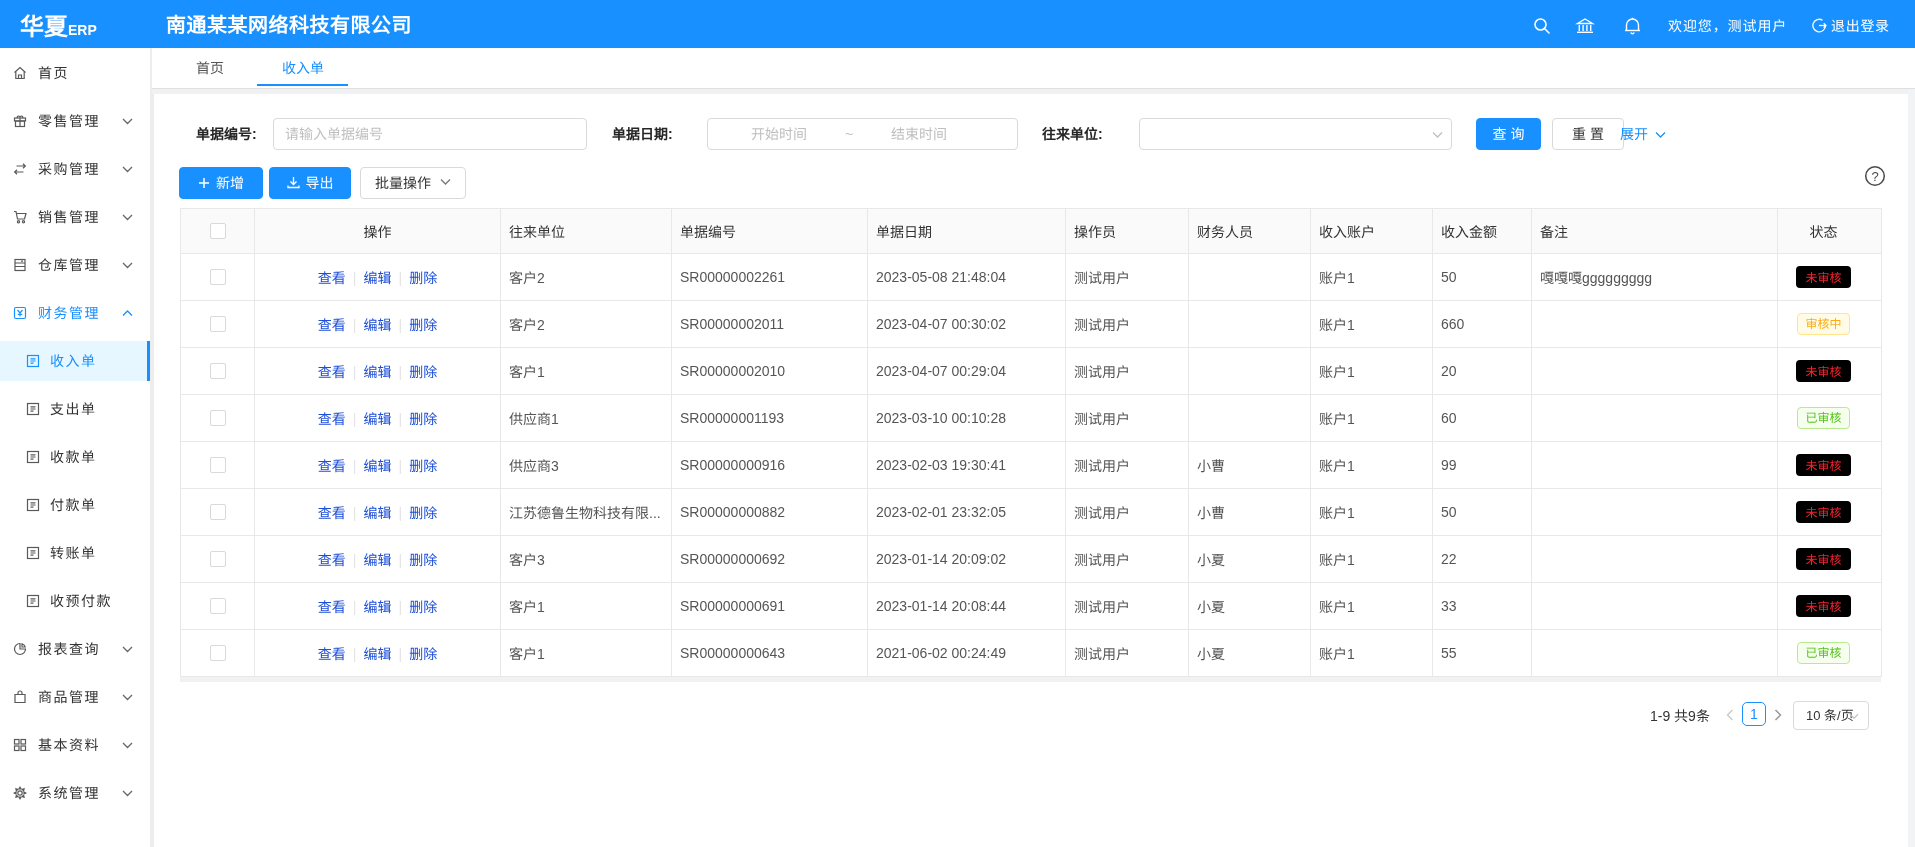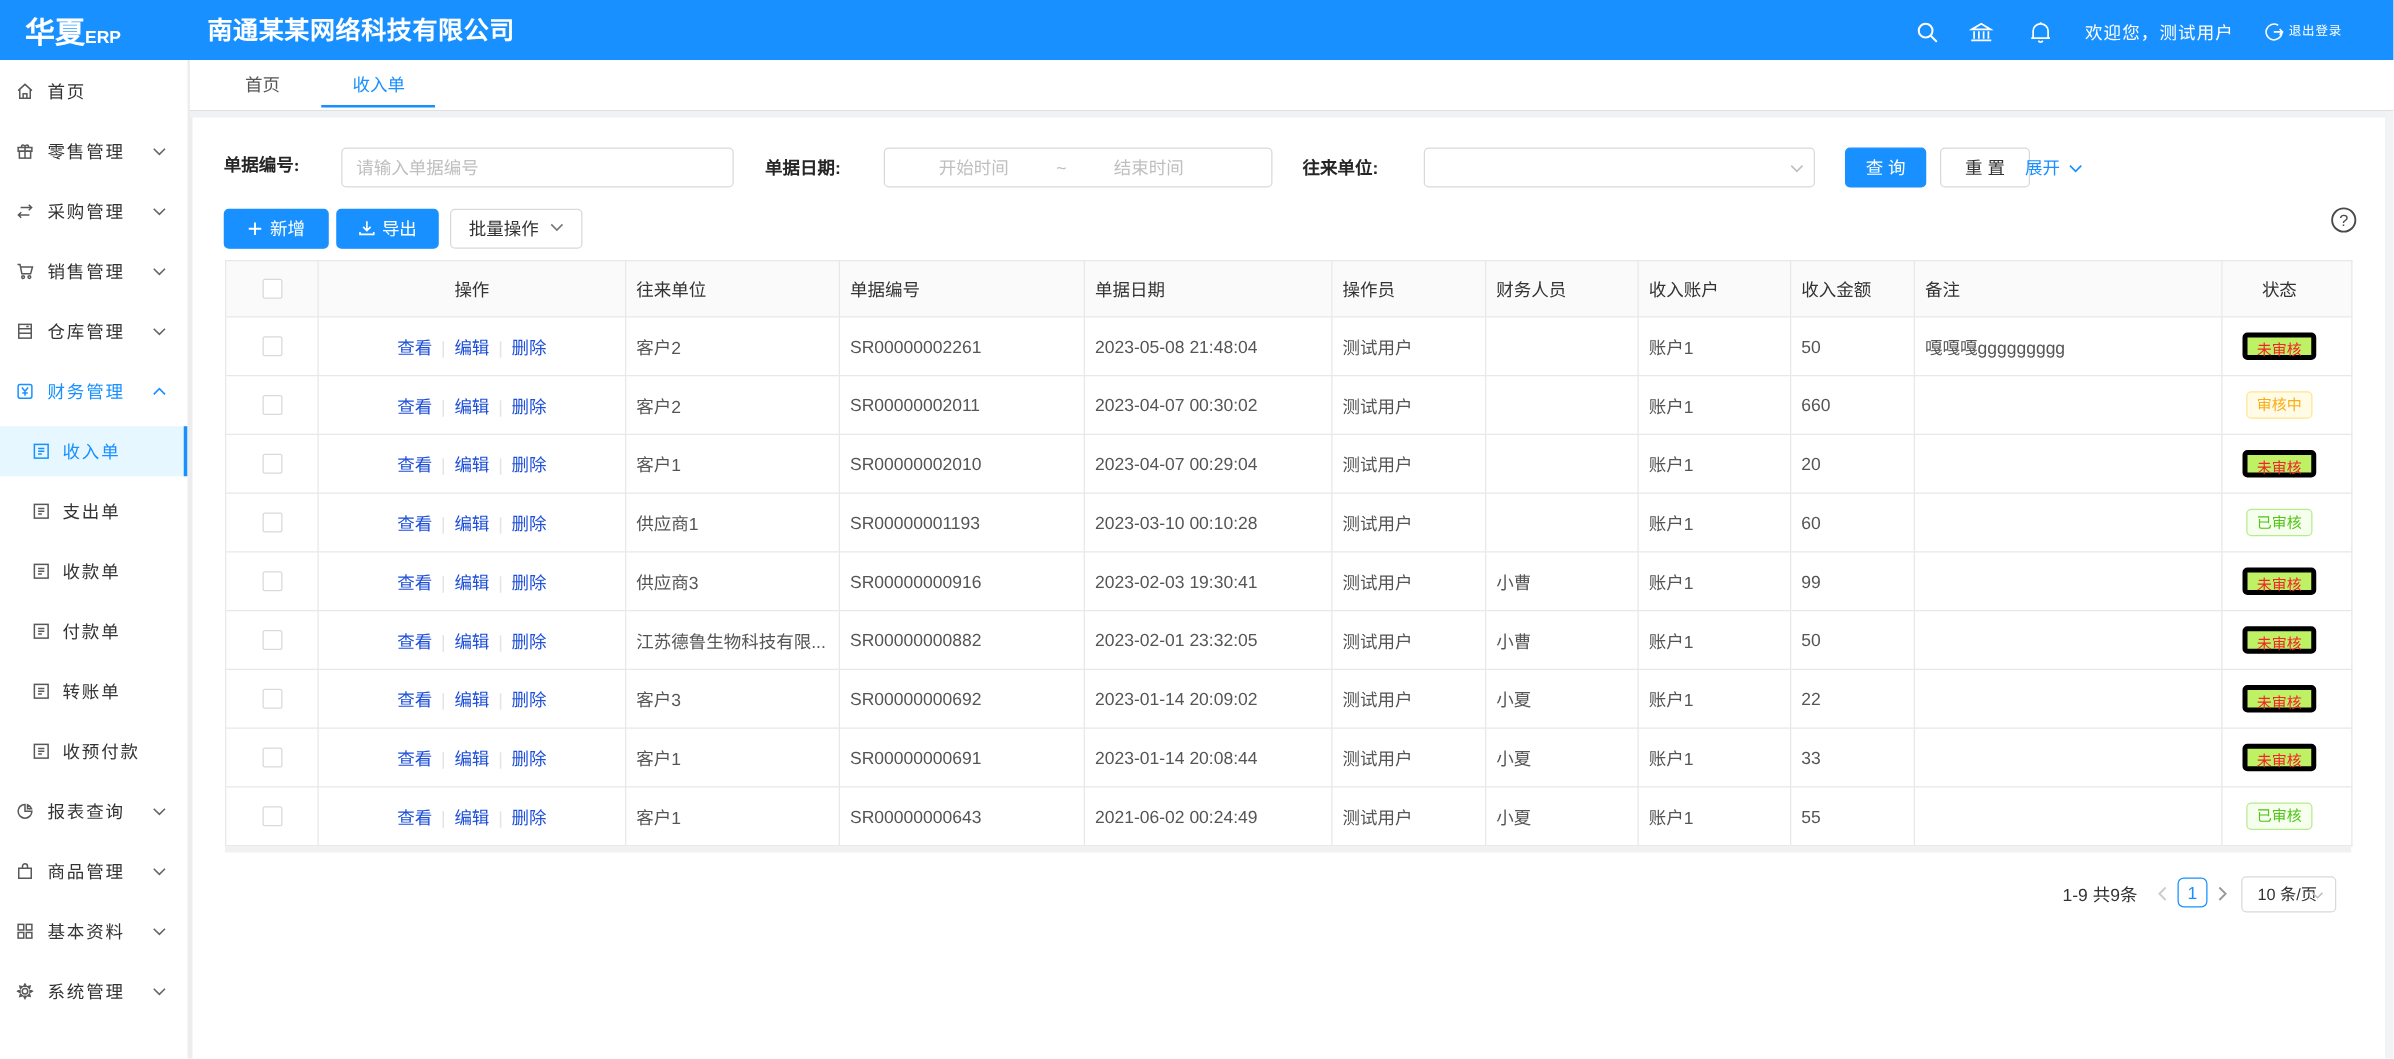--- a/index.html
+++ b/index.html
@@ -8,21 +8,21 @@
 body { font-family:"Liberation Sans",sans-serif; font-size:14px; color:#333; background:#fff; }
 #page { position:relative; width:1915px; height:847px; overflow:hidden; background:#fff; }
 .abs { position:absolute; }
 
 
 #header { position:absolute; left:0; top:0; width:1915px; height:48px; background:#1890ff; }
 #logo { position:absolute; left:20px; top:0; height:48px; line-height:53px; color:#fff; font-size:24px; font-weight:bold; }
 #company { position:absolute; left:166px; top:0; height:48px; line-height:51px; color:#fff; font-size:20px; font-weight:bold; letter-spacing:0.5px; }
 .hicon { position:absolute; top:0; height:48px; display:flex; align-items:center; padding-top:3px; }
 #welcome { position:absolute; left:1668px; top:0; height:48px; line-height:52px; color:#fff; font-size:14px; letter-spacing:0.9px; }
-#logout { position:absolute; left:1812px; top:0; height:48px; line-height:52px; color:#fff; font-size:10px; letter-spacing:0.7px; }
+#logout { position:absolute; left:1812px; top:0; height:48px; line-height:52px; color:#fff; font-size:14px; letter-spacing:0.7px; }
 
 
 #sidebar { position:absolute; left:0; top:48px; width:150px; height:799px; background:#fff; }
 #sidestrip { position:absolute; left:150px; top:48px; width:4px; height:799px; background:#ededee; }
 .mitem { position:absolute; left:0; width:150px; height:40px; line-height:40px; font-size:14px; color:#333; }
 .mitem .mtxt { position:absolute; left:38px; top:0; letter-spacing:1.5px; }
 .mitem .micon { position:absolute; left:13px; top:13px; width:14px; height:14px; }
 .mitem .arrow { position:absolute; left:122px; top:17px; width:11px; height:7px; }
 .sub .mtxt { left:50px; }
 .sub .micon { left:26px; }
@@ -48,21 +48,21 @@
 #tbl { position:absolute; left:180px; top:208px; border-collapse:collapse; table-layout:fixed; width:1701px; }
 #tbl th, #tbl td { border:1px solid #e8e8e8; font-weight:normal; font-size:14px; padding:0 0 0 8px; text-align:left; overflow:hidden; white-space:nowrap; }
 #tbl th { height:45px; background:#fafafa; color:#333; font-weight:500; }
 #tbl td { height:47px; color:#555; }
 .ck { width:16px; height:16px; border:1px solid #d9d9d9; border-radius:2px; background:#fff; margin:0 auto; }
 .ctr { text-align:center !important; padding:0 !important; }
 .st { padding-right:12px !important; }
 a.lk { color:#1d4ed8; text-decoration:none; }
 .sep { color:#e4e4e4; padding:0 7px; }
 .badge { display:inline-block; height:22px; line-height:20px; padding:0 7px; font-size:12px; border-radius:4px; }
-.b-red { color:#f5222d; background:#bef264; border:4px solid #000000; }
+.b-red { color:#f5222d; background:#000000; border:2px solid #000000; }
 .b-gold { color:#faad14; background:#fffbe6; border:1px solid #ffe58f; }
 .b-green { color:#52c41a; background:#f6ffed; border:1px solid #b7eb8f; }
 #tblscroll { position:absolute; left:180px; top:677px; width:1701px; height:5px; background:#f1f1f1; }
 
 
 .pag { position:absolute; font-size:14px; color:#333; }
 </style>
 </head>
 <body>
 <div id="page">
@@ -256,21 +256,21 @@
   <div id="sidestrip"></div>
 
   <div id="tabbar">
     <div class="tab" style="left:44px;">首页</div>
     <div class="tab" id="tab2" style="left:130px;">收入单</div>
     <div id="inkbar"></div>
   </div>
   <div id="graygap"></div>
   <div id="rightstrip"></div>
 
-  <div class="flabel" style="left:179px;font-family:Liberation Serif, serif;">单据编号:</div>
+  <div class="flabel" style="left:196px;">单据编号:</div>
   <div class="finput" style="left:273px; width:314px; padding-left:11px;">请输入单据编号</div>
   <div class="flabel" style="left:612px;">单据日期:</div>
   <div class="finput" style="left:707px; width:311px;">
     <span style="position:absolute; left:40px; width:62px; text-align:center;">开始时间</span>
     <span style="position:absolute; left:131px; width:20px; text-align:center; color:#bfbfbf;">~</span>
     <span style="position:absolute; left:180px; width:62px; text-align:center;">结束时间</span>
   </div>
   <div class="flabel" style="left:1042px;">往来单位:</div>
   <div class="finput" style="left:1139px; width:313px;">
     <svg style="position:absolute; right:8px; top:12px;" width="11" height="8" viewBox="0 0 11 8">

